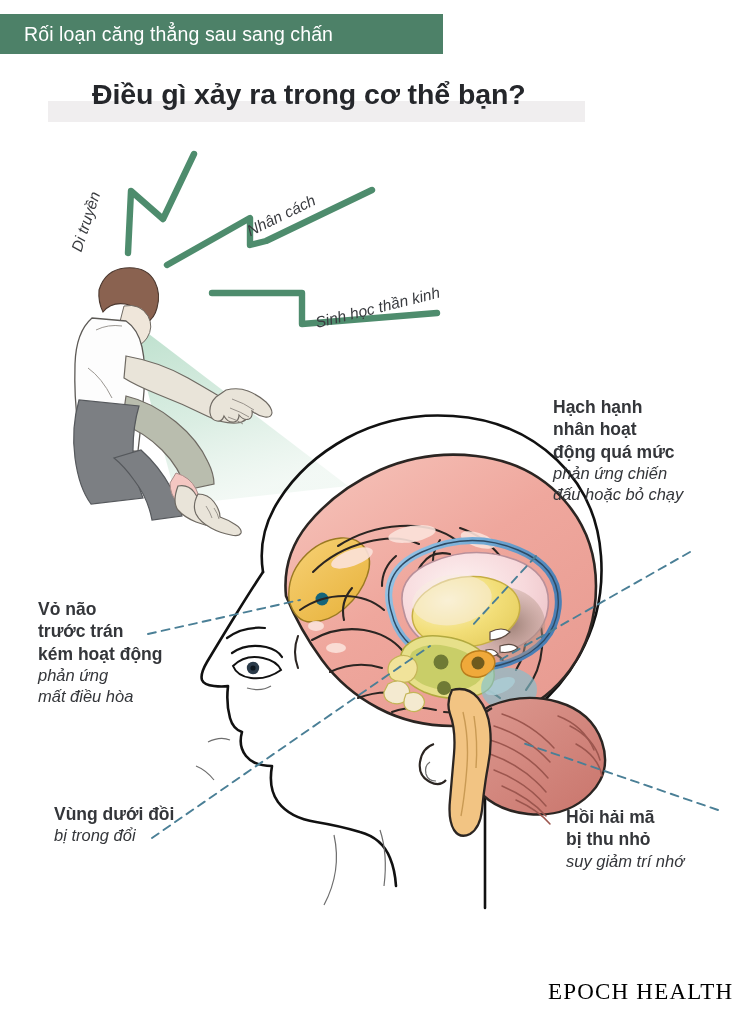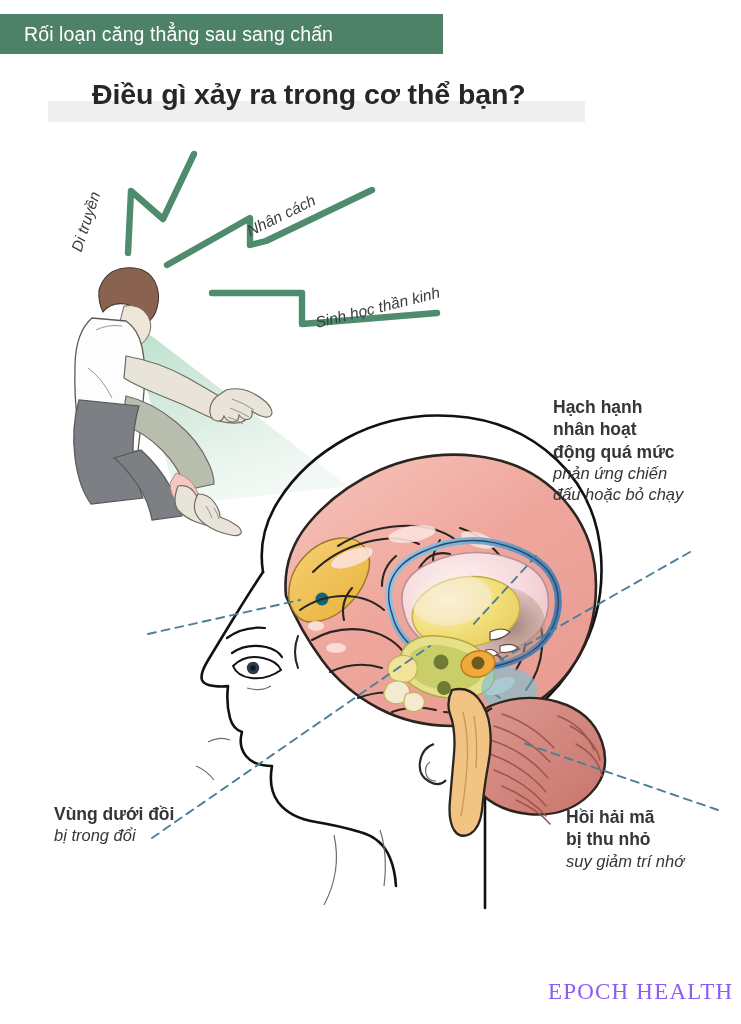--- a/index.html
+++ b/index.html
@@ -44,21 +44,21 @@
   .anno .i{font-size:16.5px;font-style:italic;line-height:1.28;}
   .a-amyg{left:553px;top:396px;width:190px;}
   .a-pfc {left:38px; top:598px;width:210px;}
   .a-hypo{left:54px; top:803px;width:210px;}
   .a-hippo{left:566px;top:806px;width:180px;}
 
   
   .footer{
     position:absolute;left:548px;top:979px;
     font-family:"Liberation Serif", serif;
-    font-size:23px;letter-spacing:1.2px;color:#8b5cf6;white-space:nowrap;
+    font-size:23px;letter-spacing:1.2px;color:#000000;white-space:nowrap;
   }
   svg{display:block;}
   .art{position:absolute;left:0;top:0;}
 </style>
 </head>
 <body>
 
 <div id="stage">
 
   <svg class="art" width="741" height="1024" viewBox="0 0 741 1024">
@@ -327,20 +327,27 @@
   <div class="zzlabel zz3">Sinh học thần kinh</div>
 
   <div class="anno a-amyg">
     <div class="b">Hạch hạnh</div>
     <div class="b">nhân hoạt</div>
     <div class="b">động quá mức</div>
     <div class="i">phản ứng chiến</div>
     <div class="i">đấu hoặc bỏ chạy</div>
   </div>
 
+  <div class="anno a-pfc">
+    <div class="b">Vỏ não</div>
+    <div class="b">trước trán</div>
+    <div class="b">kém hoạt động</div>
+    <div class="i">phản ứng</div>
+    <div class="i">mất điều hòa</div>
+  </div>
 
   <div class="anno a-hypo">
     <div class="b">Vùng dưới đồi</div>
     <div class="i">bị trong đổi</div>
   </div>
 
   <div class="anno a-hippo">
     <div class="b">Hồi hải mã</div>
     <div class="b">bị thu nhỏ</div>
     <div class="i">suy giảm trí nhớ</div>

